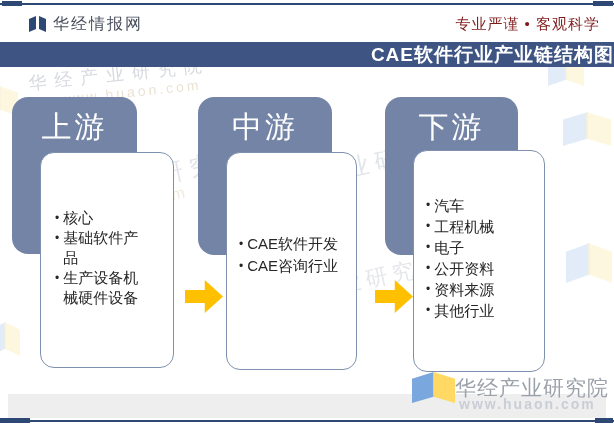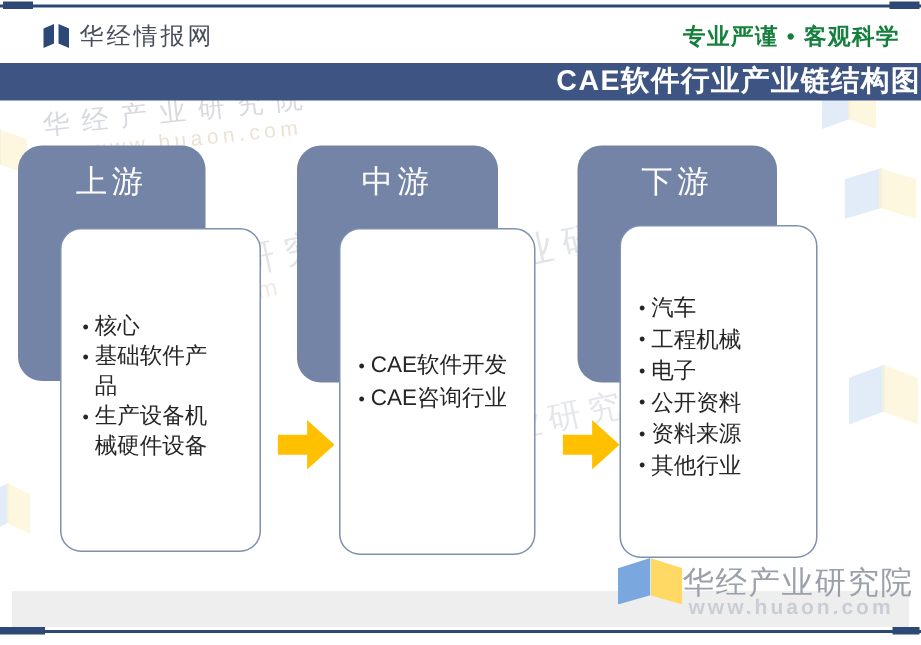--- a/index.html
+++ b/index.html
@@ -11,21 +11,21 @@
   .top-thin{top:3px;left:0;width:614px;height:2px;}
   .top-thick-l{top:1px;left:2px;width:20px;height:5px;}
   .top-thick-r{top:1px;right:1px;width:20px;height:5px;}
   .bot-thin{top:420px;left:0;width:614px;height:2px;}
   .bot-thick-l{top:418px;left:0;width:30px;height:5px;}
   .bot-thick-r{top:418px;right:1px;width:18px;height:5px;}
 
   
   .brand-logo{position:absolute;left:28px;top:15px;width:19px;height:18px;}
   .brand-name{position:absolute;left:53px;top:14px;font-size:16px;color:#474E5C;letter-spacing:2px;}
-  .brand-slogan{position:absolute;right:14px;top:15px;font-size:15px;color:#15803d;font-weight:700;letter-spacing:1px;}
+  .brand-slogan{position:absolute;right:14px;top:15px;font-size:15px;color:#7f1d1d;font-weight:400;letter-spacing:1px;}
 
   
   .title-bar{position:absolute;left:0;top:42px;width:614px;height:25px;background:#3E5584;
              color:#ffffff;text-align:right;font-size:19px;font-weight:bold;line-height:25px;letter-spacing:1px;z-index:5;}
 
   
   .wm{position:absolute;white-space:nowrap;pointer-events:none;}
   .wm-t1{left:28px;top:62px;font-size:18px;letter-spacing:8px;color:rgba(120,128,145,0.30);transform:rotate(-6deg);z-index:1;}
   .wm-t2{left:60px;top:84px;font-size:14px;letter-spacing:3px;color:rgba(190,160,110,0.30);transform:rotate(-6deg);z-index:1;}
   .wm-t3{left:40px;top:162px;font-size:24px;letter-spacing:6px;color:rgba(120,130,150,0.22);transform:rotate(-12deg);z-index:1;}
@@ -37,21 +37,21 @@
   .wm-book .pl{left:0;clip-path:polygon(0 22%,100% 0,100% 78%,0 100%);background:#cfe0f5;opacity:.6;}
   .wm-book .pr{right:0;clip-path:polygon(0 0,100% 22%,100% 100%,0 78%);background:#fdf3cf;opacity:.65;}
   .wmb1{left:548px;top:56px;width:36px;height:30px;}
   .wmb2{left:563px;top:112px;width:48px;height:34px;}
   .wmb3{left:566px;top:243px;width:46px;height:40px;}
   .wmb4{left:-18px;top:86px;width:36px;height:30px;}
   .wmb5{left:-10px;top:322px;width:30px;height:34px;}
 
   
   .stage-box{position:absolute;border-radius:16px;background:#7384A7;color:#FDFDFD;
-             text-align:center;font-size:21px;letter-spacing:3px;padding-top:10px;box-sizing:border-box;z-index:2;}
+             text-align:center;font-size:30px;letter-spacing:3px;padding-top:10px;box-sizing:border-box;z-index:2;}
   .stage1{left:12px;top:97px;width:125px;height:157px;}
   .stage2{left:198px;top:97px;width:134px;height:158px;}
   .stage3{left:385px;top:97px;width:133px;height:158px;}
 
   .wbox{position:absolute;background:#ffffff;border:1.5px solid #7E90AE;border-radius:14px;box-sizing:border-box;z-index:3;}
   .wbox1{left:40px;top:152px;width:134px;height:216px;}
   .wbox2{left:226px;top:152px;width:131px;height:218px;}
   .wbox3{left:413px;top:150px;width:132px;height:222px;}
 
   .wbox ul{list-style:none;margin:0;}

